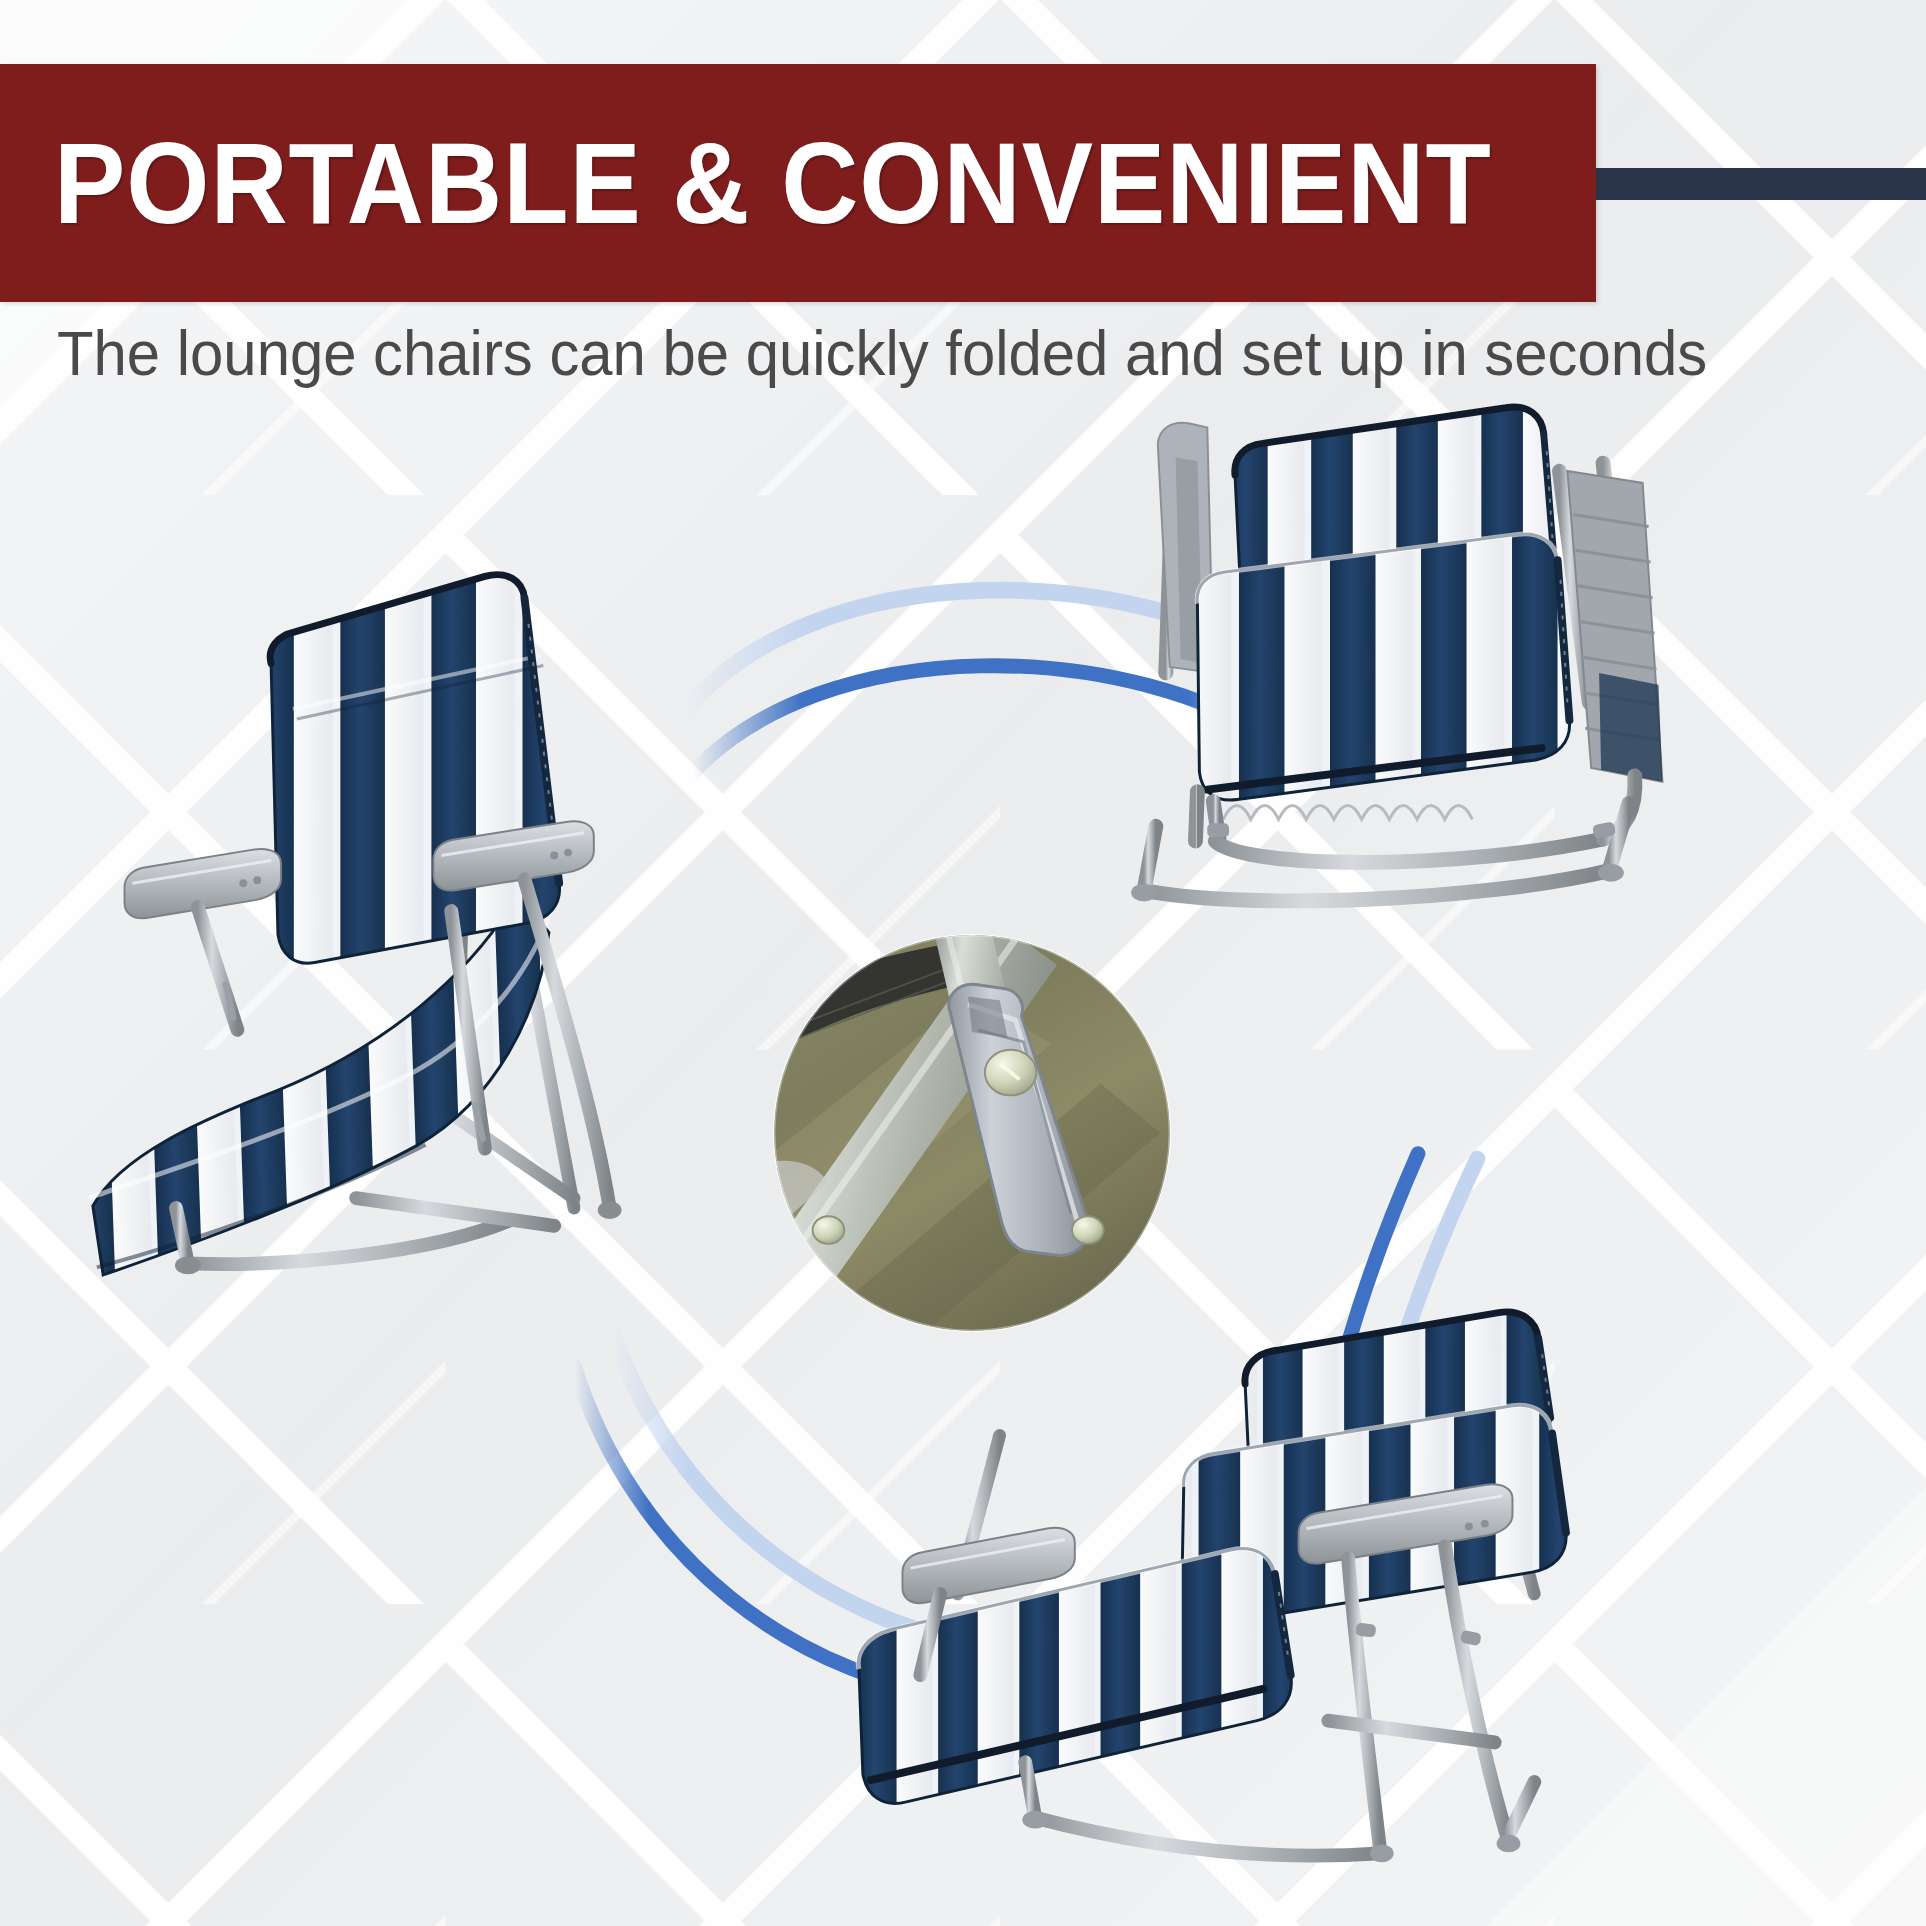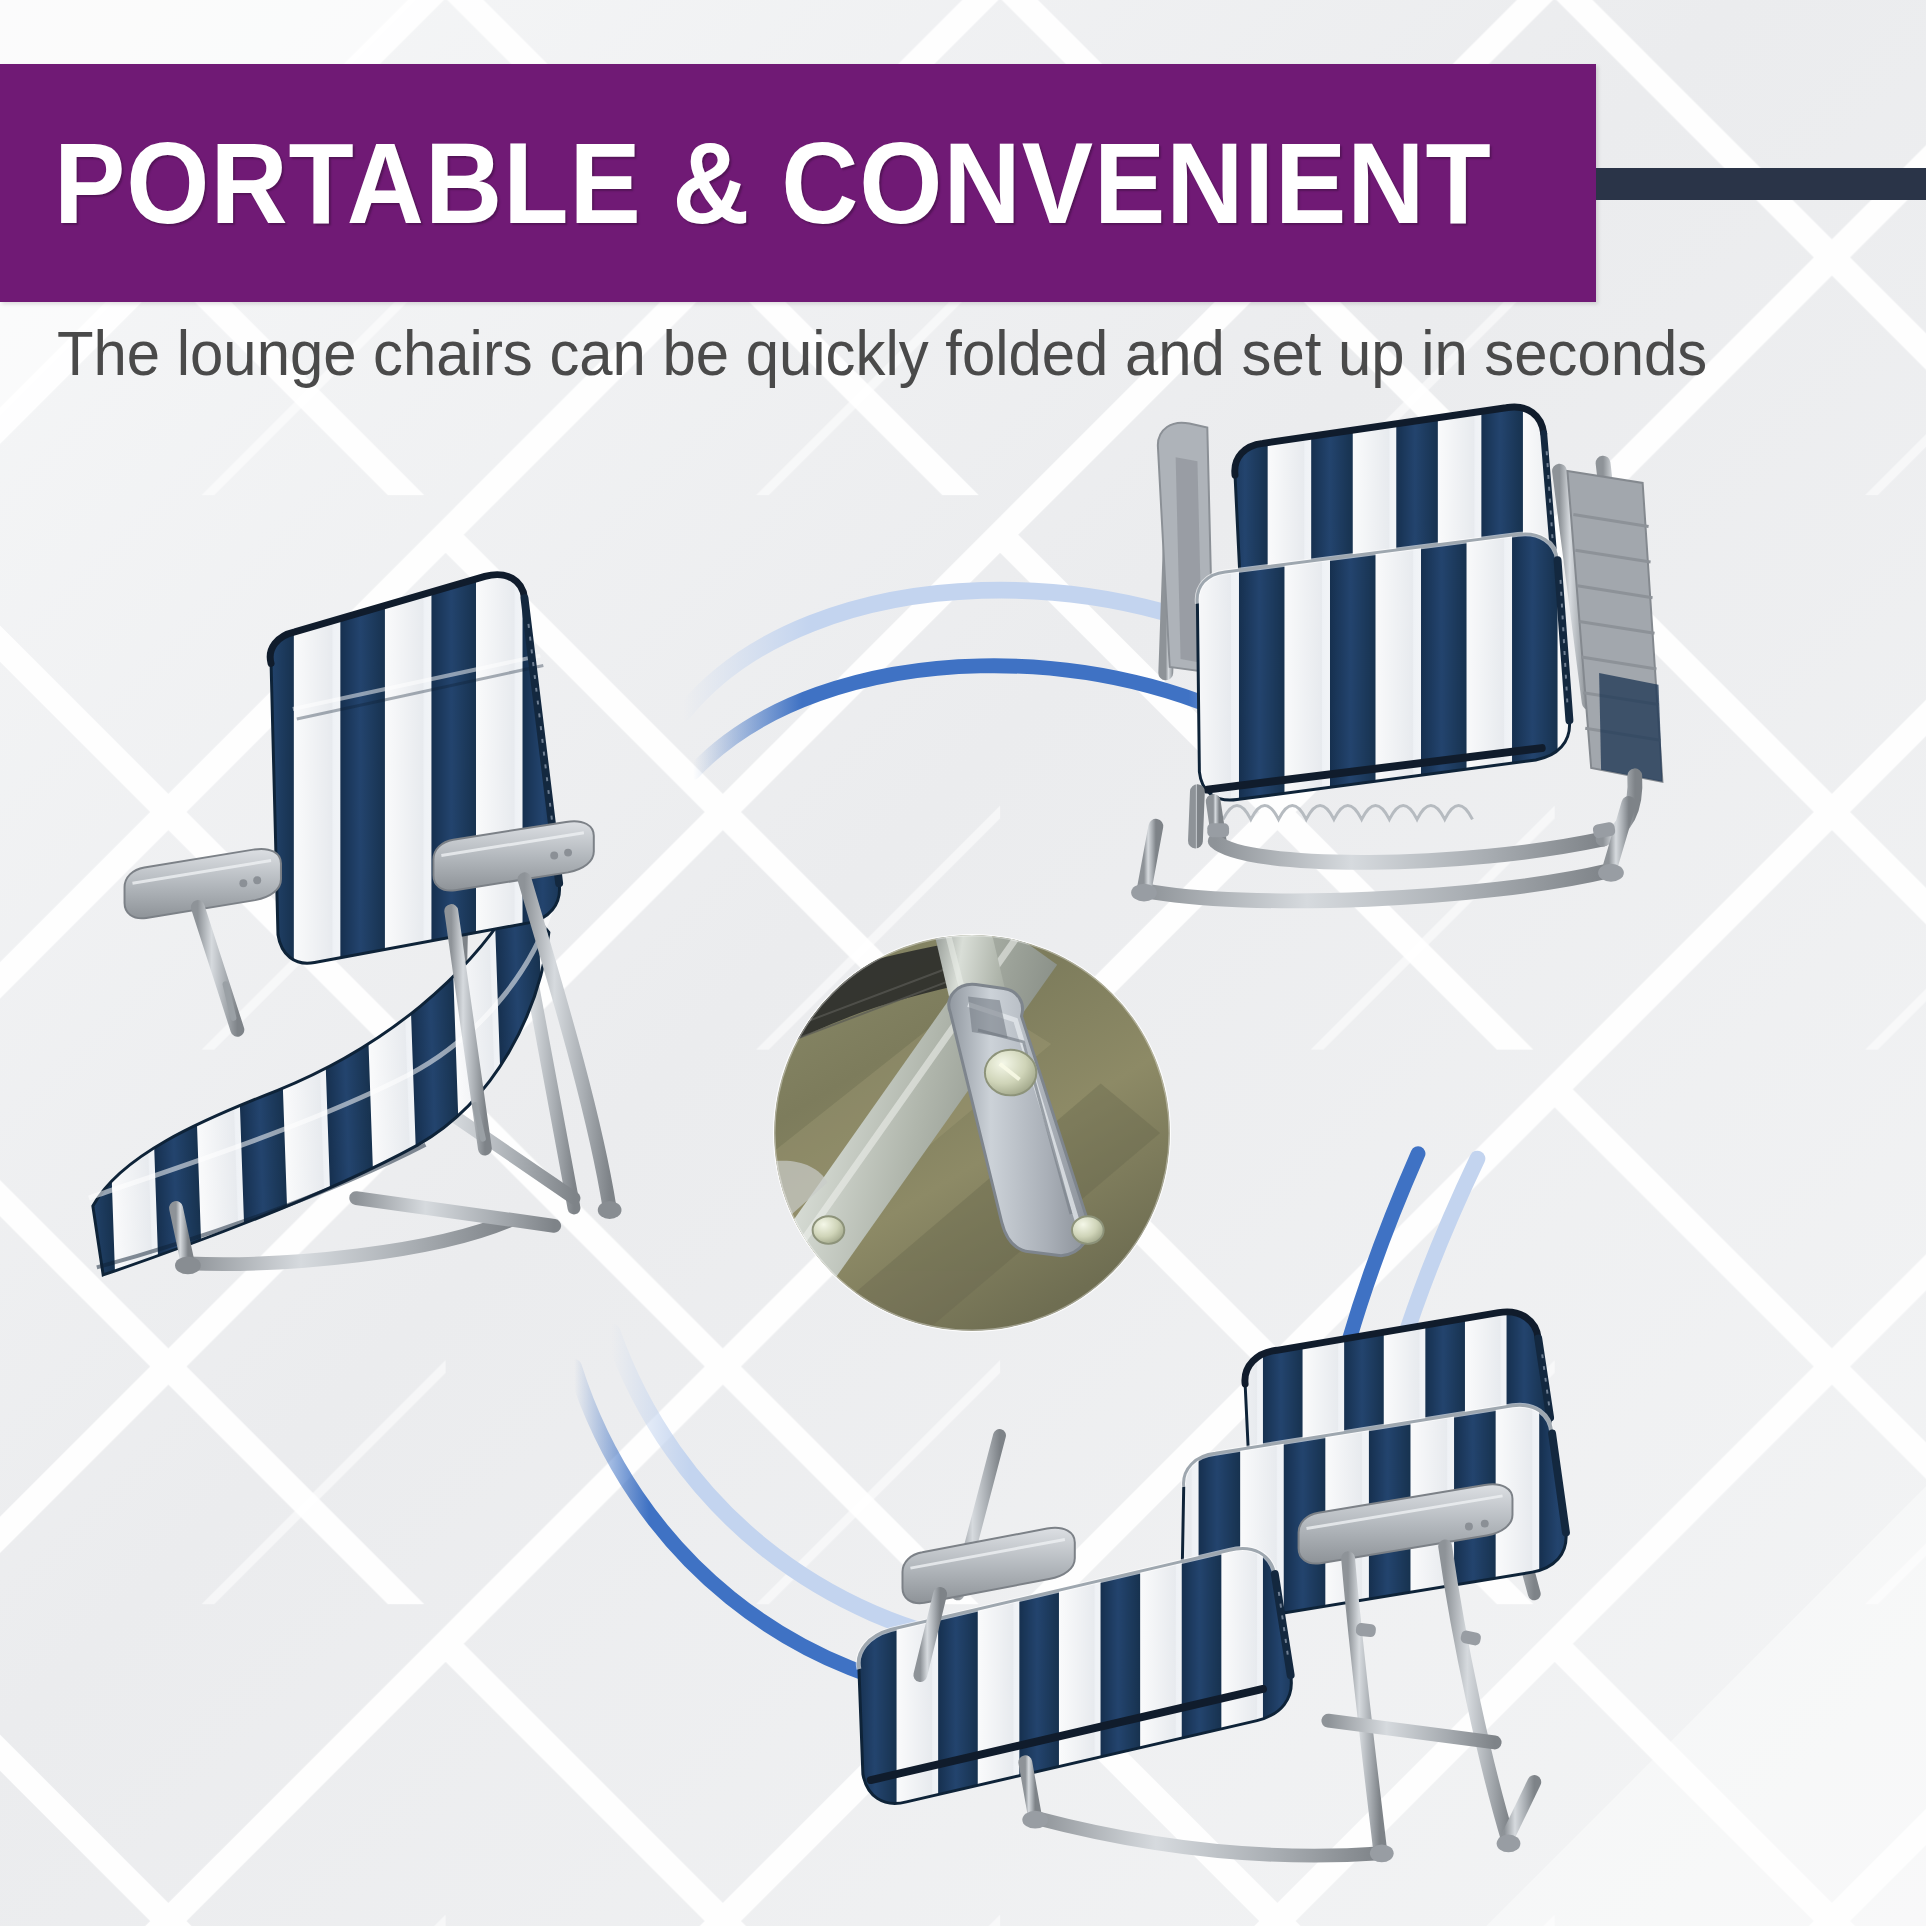--- a/index.html
+++ b/index.html
@@ -9,21 +9,21 @@
     font-family:"Liberation Sans",sans-serif;
   }
 
   
   #bg{position:absolute;inset:0;z-index:0;overflow:hidden;background:#eff0f2;}
   #bg svg{position:absolute;inset:0;width:100%;height:100%;}
 
   
   #header-band{
     position:absolute;left:0;top:64px;width:1596px;height:238px;
-    background:#701a75;z-index:6;
+    background:#7f1d1d;z-index:6;
     box-shadow:2px 2px 4px rgba(0,0,0,.13);
   }
   #header-title{
     position:absolute;left:54px;top:50%;transform:translateY(-50%);
     color:#ffffff;
     font-size:115px;line-height:1;
     font-weight:700;
     letter-spacing:1px;
     font-family:"Liberation Sans Narrow","Liberation Sans",sans-serif;
     transform-origin:left center;

